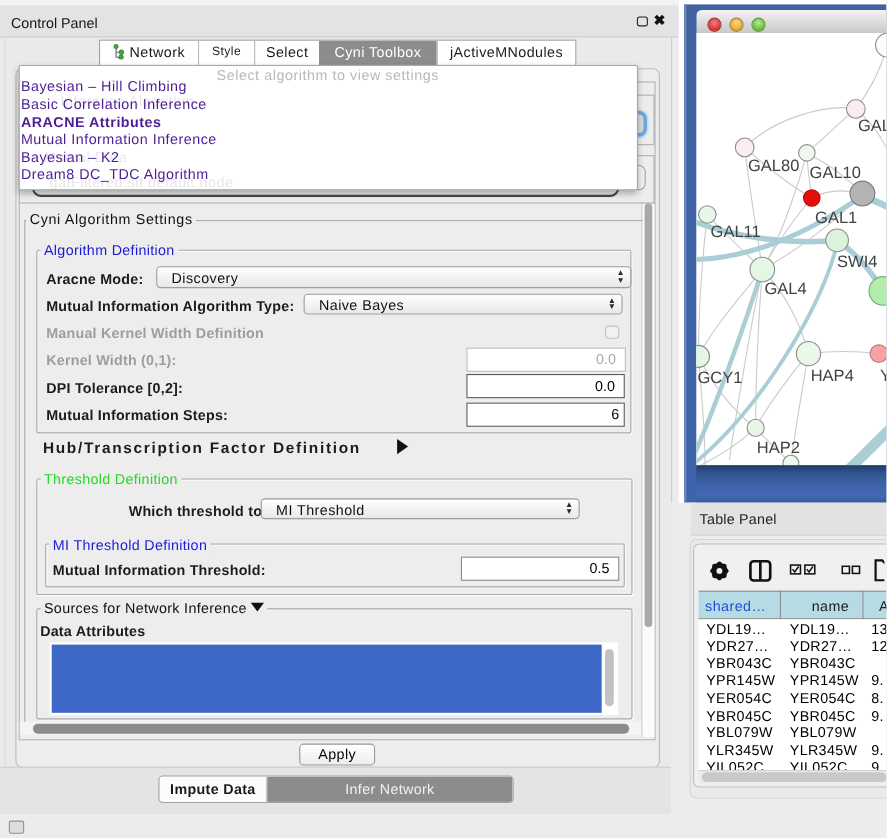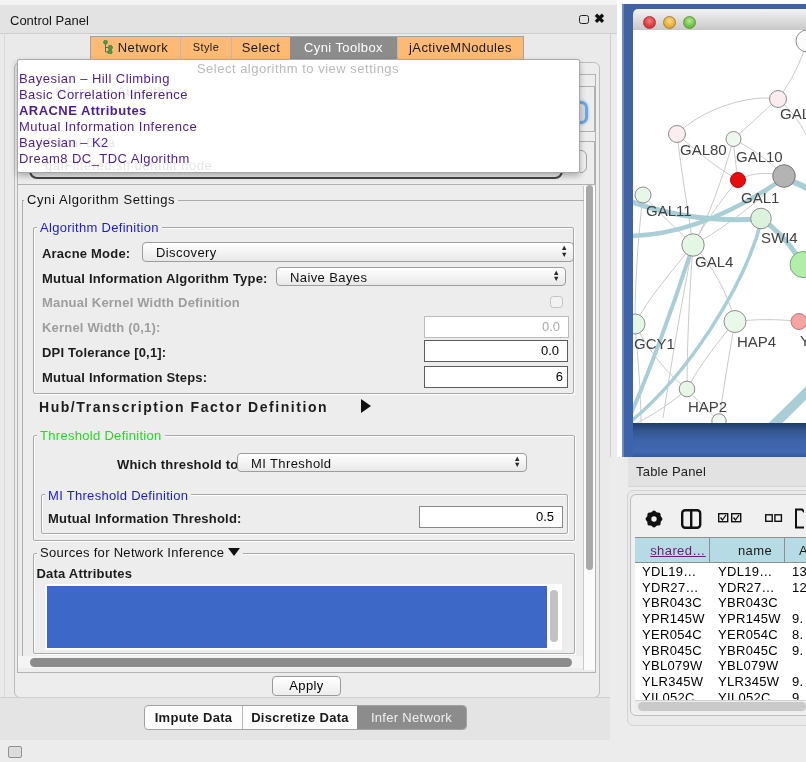--- a/index.html
+++ b/index.html
@@ -19,21 +19,21 @@
 <div class="abs" style="left:0;top:0;width:610px;height:741px;background:#eaeaea;border-right:1px solid #cfcfcf;"></div>
 
 <div class="abs" style="left:0;top:0;width:618px;height:5px;background:#f3f3f3;"></div>
 <div class="abs" style="left:0;top:5px;width:618px;height:28px;background:#e3e3e3;border-bottom:1px solid #cdcdcd;"></div>
 <div class="abs" style="left:10px;top:13px;font-size:13px;color:#151515;letter-spacing:0;">Control Panel</div>
 <div class="abs" style="left:579px;top:15px;width:8px;height:7px;border:1.6px solid #222;border-radius:2.5px;"></div>
 <div class="abs" style="left:594px;top:11px;font-size:13px;font-weight:bold;color:#111;">✖</div>
 
 <div class="abs" style="left:4px;top:33px;width:1px;height:707px;background:#d9d9d9;"></div>
 
-<div class="abs" style="left:90px;top:36px;width:432px;height:22px;background:#fdba74;border:1px solid #a2a2a2;border-radius:0;overflow:hidden;display:flex;">
+<div class="abs" style="left:90px;top:36px;width:432px;height:22px;background:#ffffff;border:1px solid #a2a2a2;border-radius:0;overflow:hidden;display:flex;">
   <div style="width:90px;height:100%;border-right:1px solid #b9b9b9;display:flex;align-items:center;justify-content:center;font-size:13px;color:#1a1a1a;letter-spacing:0.4px;padding-bottom:2px;box-sizing:border-box;">
   <svg width="11" height="14" viewBox="0 0 11 14" style="margin-right:4px;">
           <g stroke="#666" stroke-width="1" fill="none">
             <path d="M2.5,4 V12 H5"></path>
             <path d="M2.5,7.5 H5"></path>
           </g>
           <circle cx="2.5" cy="2.3" r="2" fill="#4aa04a" stroke="#2e7a2e" stroke-width="0.6"></circle>
           <circle cx="7.3" cy="7.5" r="2.2" fill="#4aa04a" stroke="#2e7a2e" stroke-width="0.6"></circle>
           <circle cx="7" cy="12" r="2.2" fill="#4aa04a" stroke="#2e7a2e" stroke-width="0.6"></circle>
         </svg>
@@ -77,21 +77,21 @@
       <span style="position:absolute;left:13px;top:2px;letter-spacing:0.4px;">Naive Bayes</span>
       <span class="ar">▲<br>▼</span>
     </div>
 
 <div class="lbl" style="left:42px;top:295px;color:#9d9d9d;">Manual Kernel Width Definition</div>
 <div class="abs" style="left:550px;top:296px;width:11px;height:10px;background:#f2f2f2;border:1.5px solid #c2c2c2;border-radius:3.5px;"></div>
 
 <div class="lbl" style="left:42px;top:320px;color:#9d9d9d;">Kernel Width (0,1):</div>
 <div class="field" style="left:424px;top:316px;width:135px;height:20px;border:1px solid #bcbcbc;color:#a9a9a9;line-height:20px;padding-right:8px;">0.0</div>
 
-<div class="lbl" style="left:42px;top:345px;">DPI Tolerance [0,1]:</div>
+<div class="lbl" style="left:42px;top:345px;">DPI Tolerance [0,2]:</div>
 <div class="field" style="left:424px;top:340px;width:134px;height:20px;border:1.5px solid #5c5c5c;color:#000;line-height:20px;padding-right:8px;">0.0</div>
 
 <div class="lbl" style="left:42px;top:370px;">Mutual Information Steps:</div>
 <div class="field" style="left:424px;top:366px;width:138px;height:20px;border:1.5px solid #5c5c5c;color:#000;line-height:20px;padding-right:4px;">6</div>
 
 <div class="lbl" style="left:39px;top:399px;font-size:14px;letter-spacing:1.55px;">Hub/Transcription Factor Definition</div>
 <div class="abs" style="left:361px;top:399px;width:0;height:0;border-left:10px solid #111;border-top:7px solid transparent;border-bottom:7px solid transparent;"></div>
 
 <div class="abs" style="left:33px;top:435px;width:540px;height:104px;border:1px solid #a9a9a9;border-radius:2px;box-shadow:1px 1px 0 #fdfdfd, inset 1px 1px 0 #fdfdfd;"></div>
 <div class="grouptitle" style="left:37px;top:428px;color:#21dc21;letter-spacing:0.3px;">Threshold Definition</div>
@@ -117,21 +117,20 @@
 <div class="abs" style="left:550px;top:590px;width:8px;height:52px;background:#c2c2c2;border-radius:4px;"></div>
 
 <div class="abs" style="left:18px;top:656px;width:565px;height:12px;background:#f4f4f4;"></div>
 <div class="abs" style="left:30px;top:658px;width:542px;height:9px;background:#8b8b8b;border-radius:4.5px;"></div>
 
 <div class="abs" style="left:272px;top:676px;width:67px;height:18px;background:linear-gradient(#ffffff,#ededed);border:1px solid #9a9a9a;border-radius:4px;text-align:center;font-size:13px;line-height:18px;letter-spacing:0.4px;">Apply</div>
 
 <div class="abs" style="left:0;top:697px;width:610px;height:43px;background:#e4e4e4;border-top:1px solid #cfcfcf;"></div>
 <div class="abs" style="left:144px;top:705px;width:321px;height:23px;background:#fcfcfc;border:1px solid #a2a2a2;border-radius:4px;overflow:hidden;display:flex;">
   <div style="width:97px;height:100%;border-right:1px solid #b9b9b9;display:flex;align-items:center;justify-content:center;font-size:13px;font-weight:bold;color:#1a1a1a;letter-spacing:0.3px;">Impute Data</div>
-  <div style="width:114px;height:100%;display:flex;align-items:center;justify-content:center;font-size:13px;font-weight:bold;color:#1a1a1a;letter-spacing:0.3px;">Discretize Data</div>
   <div style="flex:1;height:100%;background:#8c8c8c;display:flex;align-items:center;justify-content:center;font-size:13px;color:#f0f0f0;letter-spacing:0.3px;">Infer Network</div>
 </div>
 <div class="abs" style="left:0;top:740px;width:610px;height:22px;background:#ececec;"></div>
 <div class="abs" style="left:8px;top:746px;width:12px;height:10px;background:#dcdcdc;border:1px solid #909090;border-radius:2px;"></div>
 
 <div class="abs" style="left:16.5px;top:59px;width:561.5px;height:112px;background:#ffffff;border:1px solid #a8a8a8;border-radius:2px;box-shadow:0 3px 6px rgba(0,0,0,0.28);"></div>
 <div class="abs" style="left:16.5px;top:61px;width:563px;text-align:center;font-size:13px;color:#b9b9b9;letter-spacing:0.5px;">Select algorithm to view settings</div>
 <div class="abs" style="left:55px;top:84px;font-size:13px;color:rgba(140,140,150,0.22);letter-spacing:0.5px;">Inference Algorithm</div>
 <div class="abs" style="left:40px;top:135px;font-size:13px;color:rgba(140,140,150,0.20);letter-spacing:0.5px;">Mutual Data</div>
 <div class="abs" style="left:45px;top:158px;font-size:13px;color:rgba(140,140,150,0.22);letter-spacing:0.5px;">gaIFiltered.sif default node</div>
@@ -246,21 +245,21 @@
     <rect x="130.9" y="6.8" width="6.5" height="6.5"></rect>
   </g>
   <g fill="none" stroke="#111" stroke-width="2">
     <path d="M152,1.5 h6 l4,4 v14 h-10 z"></path>
   </g>
 </svg>
 
 <div class="abs" style="left:635px;top:537px;width:171px;height:24px;background:#b7dbe5;border-top:1px solid #8f8f8f;border-bottom:1px solid #8f8f8f;"></div>
 <div class="abs" style="left:709px;top:537px;width:1px;height:26px;background:#8f8f8f;"></div>
 <div class="abs" style="left:784px;top:537px;width:1px;height:26px;background:#8f8f8f;"></div>
-<div class="abs" style="left:641px;top:543px;width:74px;text-align:center;font-size:13px;color:#701a75;letter-spacing:0.4px;text-decoration:underline;">shared…</div>
+<div class="abs" style="left:641px;top:543px;width:74px;text-align:left;font-size:13px;color:#1d4ed8;letter-spacing:0.4px;">shared…</div>
 <div class="abs" style="left:718px;top:543px;width:74px;text-align:center;font-size:13px;color:#1a1a1a;letter-spacing:0.4px;">name</div>
     <div class="abs" style="left:799px;top:543px;font-size:13px;color:#1a1a1a;">A</div>
 <div class="abs" style="left:635px;top:563px;width:171px;height:137px;background:#fff;overflow:hidden;font-size:13px;color:#000;letter-spacing:0.3px;">
   <div style="position:absolute;left:7px;top:1px;line-height:15.7px;">YDL19…<br>YDR27…<br>YBR043C<br>YPR145W<br>YER054C<br>YBR045C<br>YBL079W<br>YLR345W<br>YIL052C</div>
   <div style="position:absolute;left:83px;top:1px;line-height:15.7px;">YDL19…<br>YDR27…<br>YBR043C<br>YPR145W<br>YER054C<br>YBR045C<br>YBL079W<br>YLR345W<br>YIL052C</div>
   <div style="position:absolute;left:157px;top:1px;line-height:15.7px;">13<br>12<br><br>9.<br>8.<br>9.<br><br>9.<br>9.</div>
 </div>
 
 <div class="abs" style="left:635px;top:700px;width:171px;height:12px;background:#ededed;border-top:1px solid #d0d0d0;"></div>
 <div class="abs" style="left:638px;top:702px;width:168px;height:9px;background:#c9c9c9;border-radius:4.5px;"></div>

